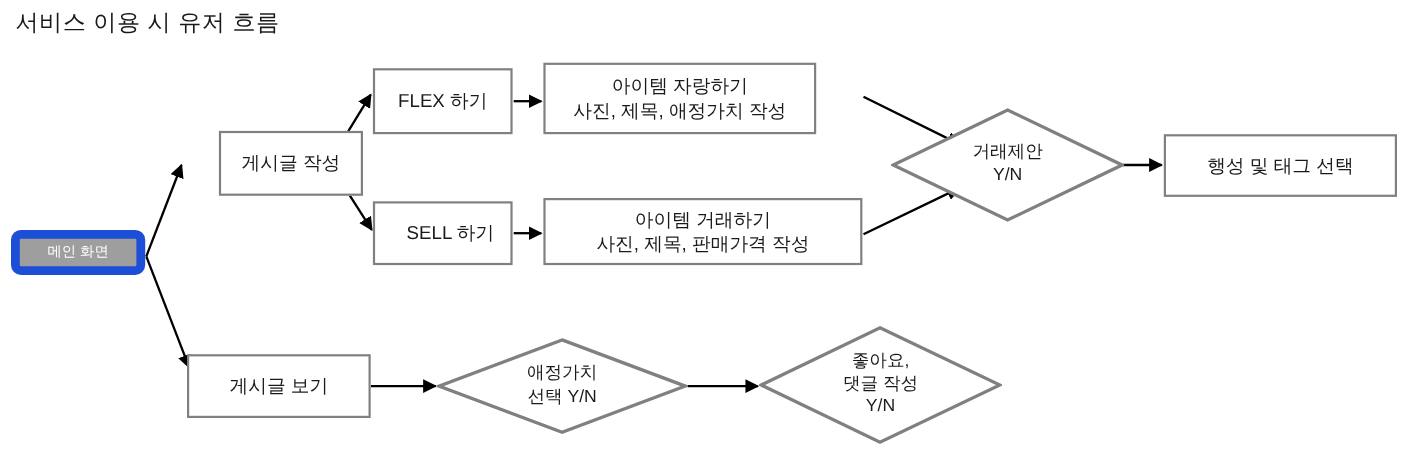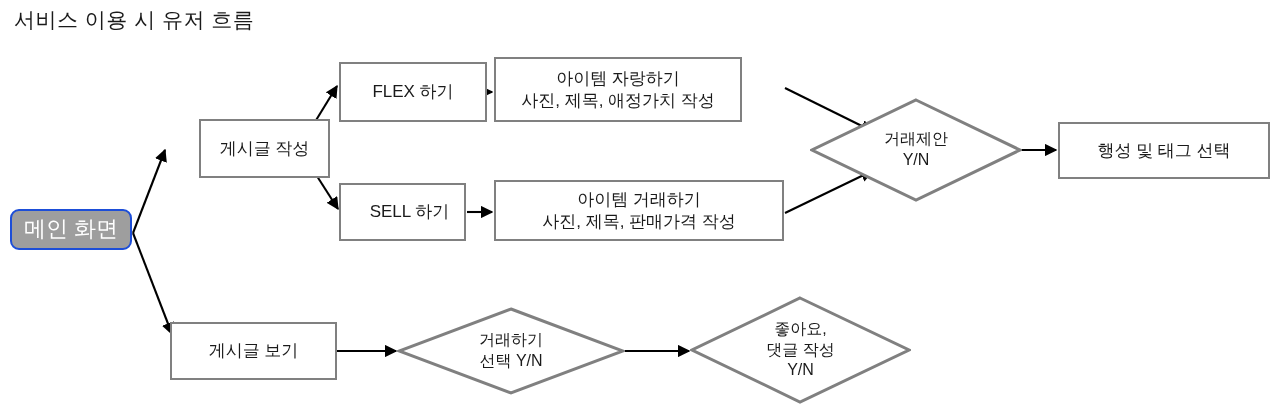--- a/index.html
+++ b/index.html
@@ -64,24 +64,24 @@
 
   .box {
     background: #ffffff;
     border: 2px solid #808080;
     font-size: 17px;
     color: #1a1a1a;
   }
 
   .start-node {
     background: #9e9e9e;
-    border: 2px solid #1d4ed8;
+    border: 8px solid #1d4ed8;
     border-radius: 9px;
     color: #ffffff;
-    font-size: 22px;
+    font-size: 13px;
   }
 
   
   .diamond {
     background: transparent;
     border: none;
     font-size: 16px;
     color: #1a1a1a;
   }
   .diamond svg {
@@ -141,21 +141,21 @@
   <div class="nodes">
 
     <div class="node start-node" style="left:10px; top:209px; width:122px; height:41px;">
       <span>메인 화면</span>
     </div>
 
     <div class="node box" style="left:167px; top:119px; width:131px; height:59px;margin-left:32px;">
       <span>게시글 작성</span>
     </div>
 
-    <div class="node box" style="left:339px; top:62px; width:148px; height:60px;">
+    <div class="node box" style="left:339px; top:62px; width:127px; height:60px;">
       <span>FLEX 하기</span>
     </div>
 
     <div class="node box" style="left:339px; top:183px; width:127px; height:58px;padding-left:14px;">
       <span>SELL 하기</span>
     </div>
 
     <div class="node box" style="left:494px; top:57px; width:248px; height:65px;">
       <span>아이템 자랑하기
 사진, 제목, 애정가치 작성</span>
@@ -179,21 +179,21 @@
     </div>
 
     <div class="node box" style="left:170px; top:322px; width:167px; height:58px;">
       <span>게시글 보기</span>
     </div>
 
     <div class="node diamond" style="left:397px; top:307px; width:228px; height:88px;">
       <svg viewBox="0 0 228 88" preserveAspectRatio="none" xmlns="http://www.w3.org/2000/svg">
         <polygon points="114,2 226,44 114,86 2,44" fill="#ffffff" stroke="#808080" stroke-width="3"></polygon>
       </svg>
-      <span class="dlabel">거래하기
+      <span class="dlabel">애정가치
 선택 Y/N</span>
     </div>
 
     <div class="node diamond" style="left:690px; top:296px; width:221px; height:108px;">
       <svg viewBox="0 0 221 108" preserveAspectRatio="none" xmlns="http://www.w3.org/2000/svg">
         <polygon points="110,2 219,54 110,106 2,54" fill="#ffffff" stroke="#808080" stroke-width="3"></polygon>
       </svg>
       <span class="dlabel">좋아요,
 댓글 작성
 Y/N</span>

